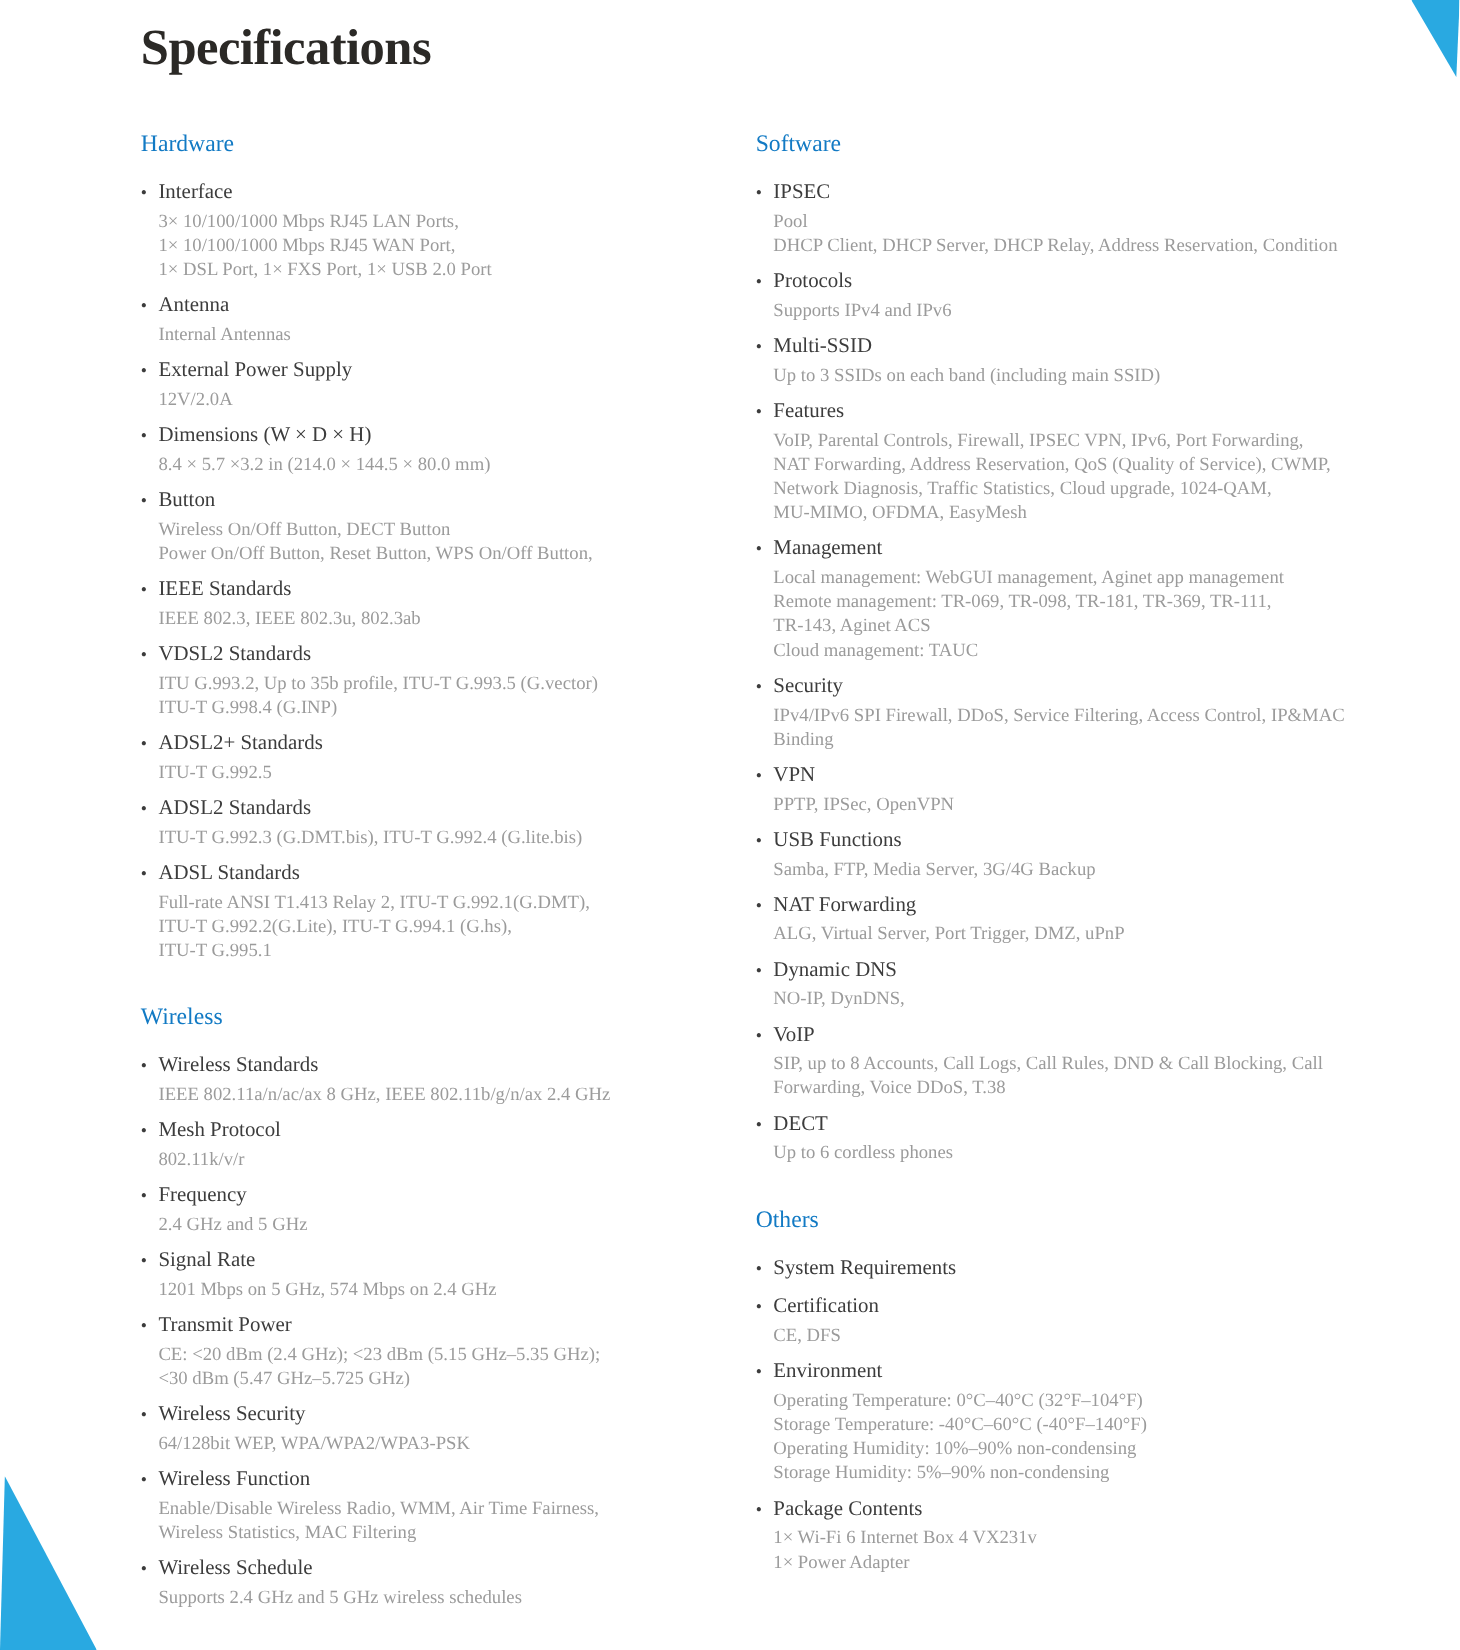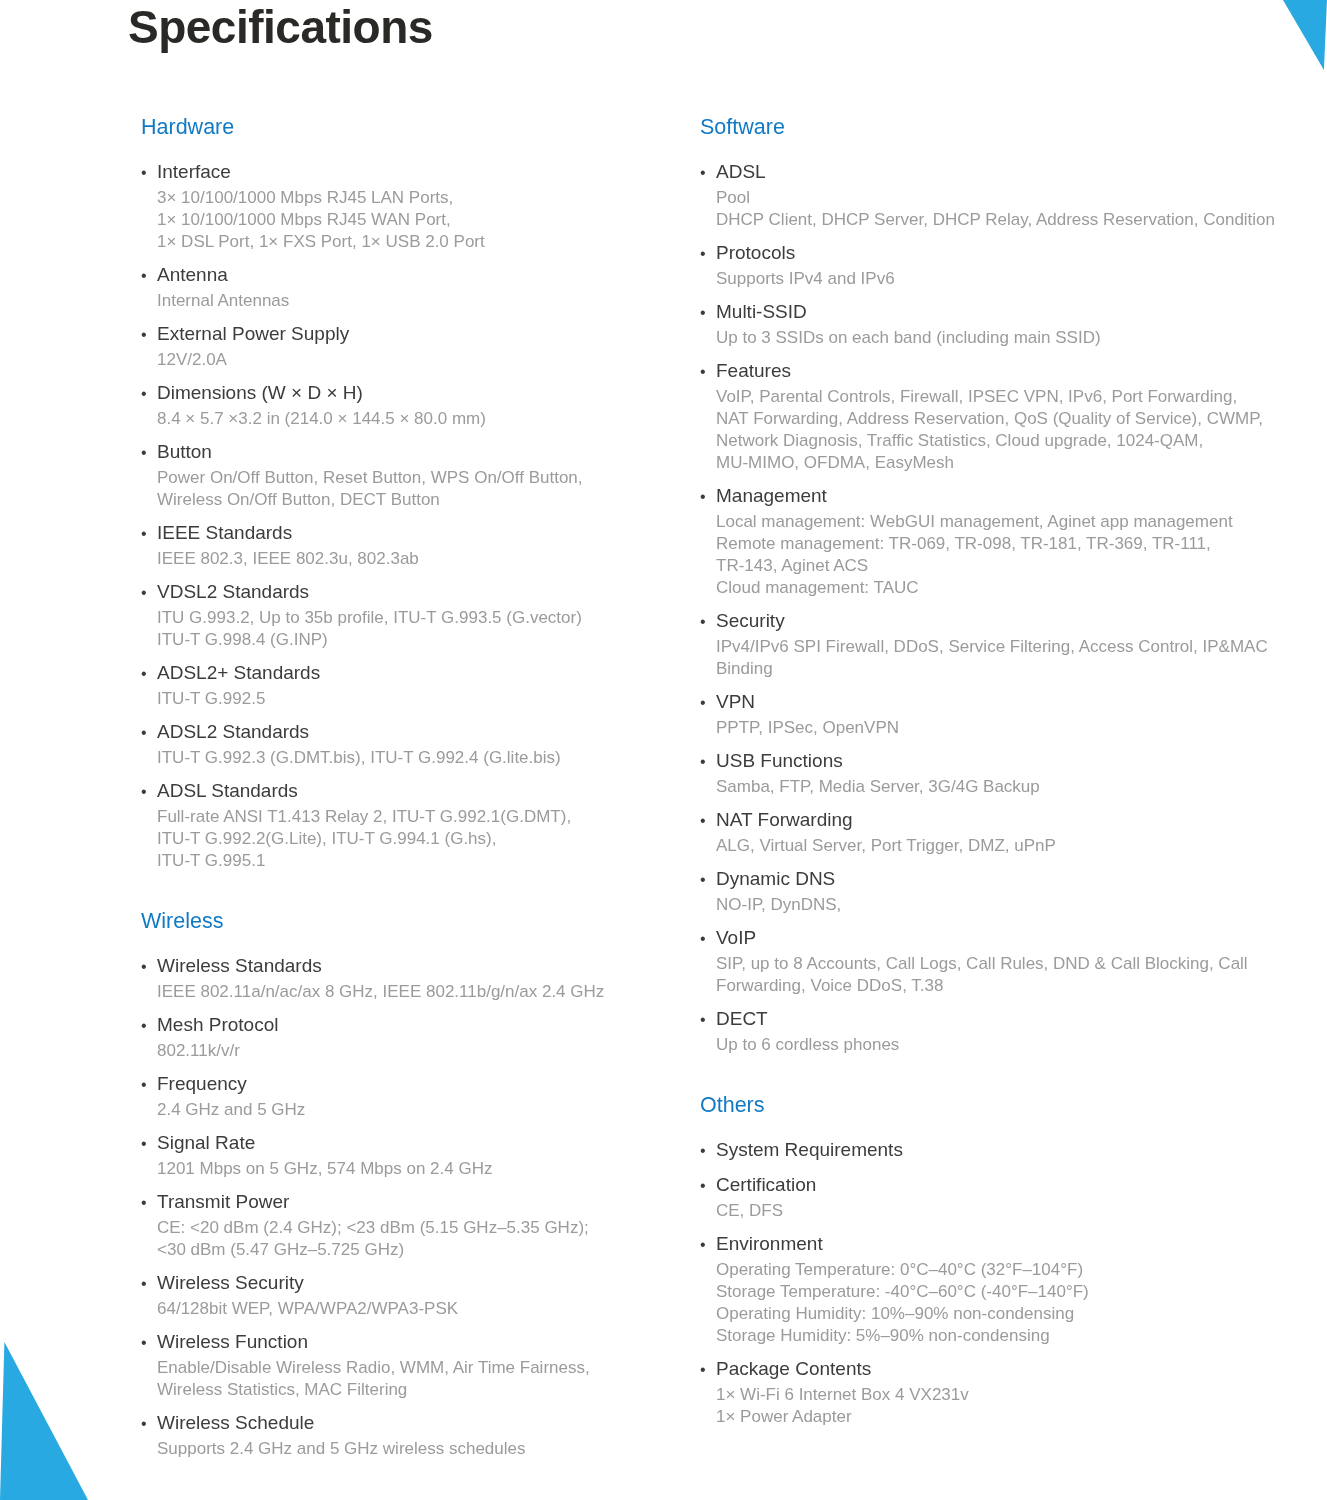--- a/index.html
+++ b/index.html
@@ -18,39 +18,40 @@
     --heading-blue: #127ac4;
     --triangle-blue: #29a9e1;
     --title-color: #2b2926;
     --item-title-color: #3c3c3c;
     --body-color: #9b9b9b;
   }
   .page {
     position: absolute;
     top: 0; left: 0;
     width: 100%; height: 100%;
-    padding: 0 0 0 128px;
+    padding: 16px 0 0 128px;
     box-sizing: border-box;
+    font-family: Liberation Serif, serif;
   }
   .page-title {
     margin: 0;
     font-size: 46px;
     font-weight: 700;
     letter-spacing: -0.5px;
     line-height: 54px;
     color: var(--title-color);
   }
   .columns {
     display: flex;
     margin-top: 47px;
   }
   .column { box-sizing: border-box; }
   .column-left  { width: 559px; flex: 0 0 559px; }
   .column-right { width: 612px; flex: 0 0 612px; }
-  .section { margin: 13px; }
+  .section { margin: 0; }
   .section + .section { margin-top: 36px; }
   .section-heading {
     margin: 0 0 19px 0;
     font-size: 21.5px;
     font-weight: 400;
     line-height: 26px;
     color: var(--heading-blue);
   }
   .item { margin-top: 9px; }
   .item-title {
@@ -136,22 +137,22 @@
             <div class="item-body">
               <div class="body-line">8.4 × 5.7 ×3.2 in (214.0 × 144.5 × 80.0 mm)</div>
             </div>
           </div>
           <div class="item">
             <div class="item-title">
               <span class="bullet">•</span>
               <span>Button</span>
             </div>
             <div class="item-body">
+              <div class="body-line">Wireless On/Off Button, DECT Button</div>
               <div class="body-line">Power On/Off Button, Reset Button, WPS On/Off Button,</div>
-              <div class="body-line">Wireless On/Off Button, DECT Button</div>
             </div>
           </div>
           <div class="item">
             <div class="item-title">
               <span class="bullet">•</span>
               <span>IEEE Standards</span>
             </div>
             <div class="item-body">
               <div class="body-line">IEEE 802.3, IEEE 802.3u, 802.3ab</div>
             </div>
@@ -273,21 +274,21 @@
             </div>
           </div>
         </section>
       </div>
       <div class="column column-right">
         <section class="section">
           <h2 class="section-heading">Software</h2>
           <div class="item">
             <div class="item-title">
               <span class="bullet">•</span>
-              <span>ADSL</span>
+              <span>IPSEC</span>
             </div>
             <div class="item-body">
               <div class="body-line">Pool</div>
               <div class="body-line">DHCP Client, DHCP Server, DHCP Relay, Address Reservation, Condition</div>
             </div>
           </div>
           <div class="item">
             <div class="item-title">
               <span class="bullet">•</span>
               <span>Protocols</span>

